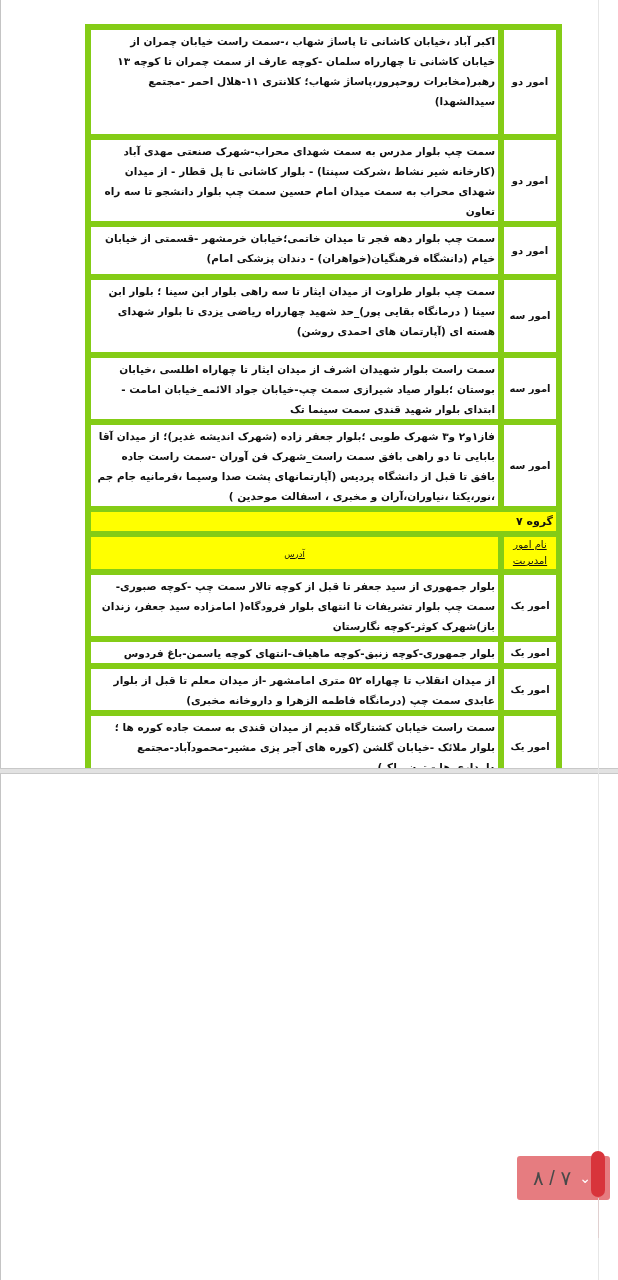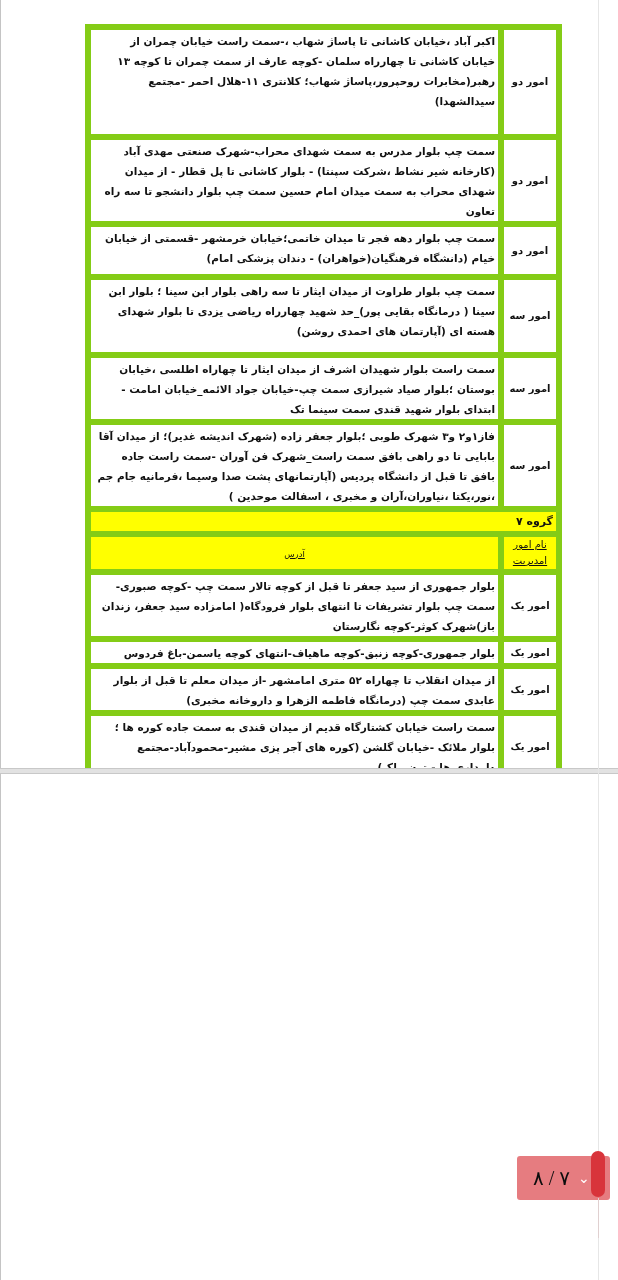--- a/index.html
+++ b/index.html
@@ -16,21 +16,21 @@
   table.sched { position: absolute; left: 84px; width: 477px; border-collapse: collapse; direction: rtl; table-layout: fixed; }
   table.sched td { border: 6px solid #84cc16; font-size: 10.5px; font-weight: bold; line-height: 20px; vertical-align: top; padding: 1px 3px 0 3px; text-align: right; }
   table.sched td.dept { width: 58px; vertical-align: middle; text-align: center; font-size: 10px; padding: 0; }
   table.sched tr.group-row td { background: #ffff00; font-size: 11px; vertical-align: middle; line-height: 18px; }
   table.sched tr.head-row td { background: #ffff00; font-weight: normal; font-size: 8.5px; text-align: center; vertical-align: middle; line-height: 16px; text-decoration: underline; }
   table.sched tr.head-row td.dept { font-size: 10px; }
 
   #t1 { top: 24px; }
 
   .page-badge { position: absolute; left: 517px; top: 1156px; width: 93px; height: 44px; background: #e5767a; border-radius: 3px; display: flex; align-items: center; opacity: 0.95; }
-  .page-badge .num { color: #000000; font-size: 20px; margin-left: 16px; letter-spacing: 2px; font-family: Liberation Serif, serif; }
+  .page-badge .num { color: #404040; font-size: 20px; margin-left: 16px; letter-spacing: 2px; font-family: Liberation Sans, sans-serif; }
   .page-badge .chev { color: #fff; font-size: 14px; margin-left: 8px; }
   .scroll-thumb { position: absolute; left: 591px; top: 1151px; width: 14px; height: 46px; background: #d8343b; border-radius: 7px; }
   .scroll-line { position: absolute; left: 598px; top: 1198px; width: 1px; height: 40px; background: #e0d0d0; }
 </style>
 </head>
 <body>
 
 <div class="viewer">
   <div class="page page1">
     <table class="sched" id="t1">

